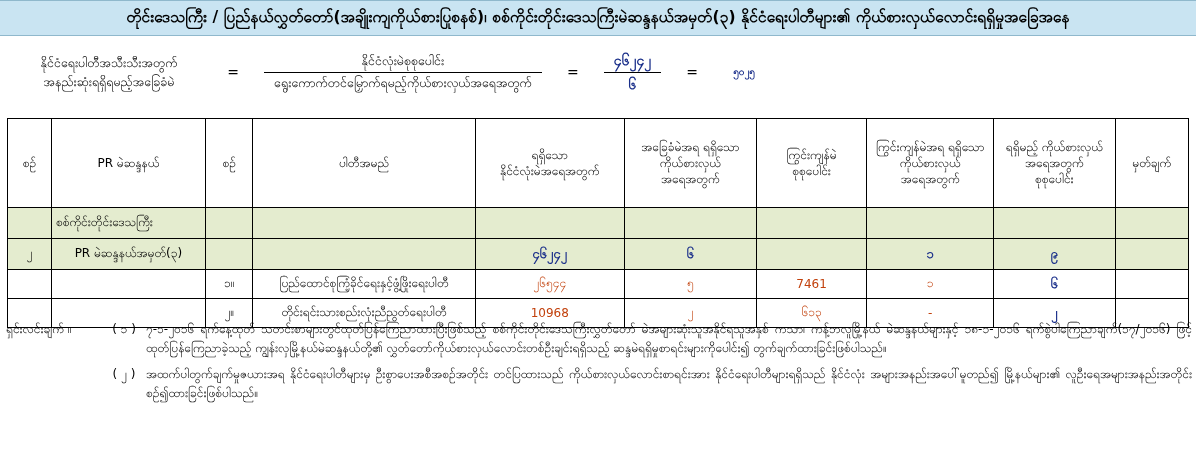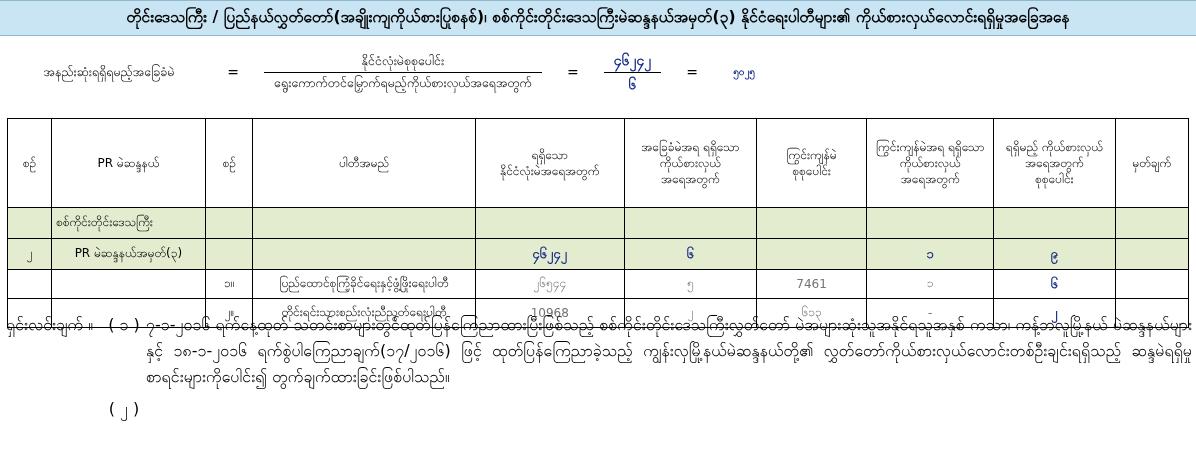--- a/index.html
+++ b/index.html
@@ -130,31 +130,31 @@
     background: #e4eccf;
     height: 26px;
   }
   td.l { text-align: left; padding-left: 7px; }
   td.blue-b {
     color: #1a2f8a;
     font-weight: bold;
     font-size: 13px;
   }
   td.blue {
-    color: #737373;
+    color: #c2410c;
   }
   tr.party td { height: 24px; }
 
   
   .notes {
     position: absolute;
     left: 6px;
-    top: 312px;
+    top: 320px;
     width: 1186px;
-    font-size: 16px;
+    font-size: 12px;
     line-height: 1.62;
   }
   .note-row {
     display: flex;
     align-items: flex-start;
   }
   .note-lead { width: 96px; flex: 0 0 96px; }
   .note-num  { width: 44px; flex: 0 0 44px; text-align: center; }
   .note-body { flex: 1 1 auto; text-align: justify; }
   .note-row.second { margin-top: 6px; }
@@ -162,20 +162,21 @@
 </style>
 </head>
 <body>
 
 <div class="page">
 
   <div class="title-banner">တိုင်းဒေသကြီး / ပြည်နယ်လွှတ်တော်(အချိုးကျကိုယ်စားပြုစနစ်)၊ စစ်ကိုင်းတိုင်းဒေသကြီးမဲဆန္ဒနယ်အမှတ်(၃) နိုင်ငံရေးပါတီများ၏ ကိုယ်စားလှယ်လောင်းရရှိမှုအခြေအနေ</div>
 
   <div class="formula">
     <div class="lhs">
+      <div>နိုင်ငံရေးပါတီအသီးသီးအတွက်</div>
       <div>အနည်းဆုံးရရှိရမည့်အခြေခံမဲ</div>
     </div>
     <div class="eq">=</div>
     <div class="frac">
       <span class="num">နိုင်ငံလုံးမဲစုစုပေါင်း</span>
       <span class="den">ရွေးကောက်တင်မြှောက်ရမည့်ကိုယ်စားလှယ်အရေအတွက်</span>
     </div>
     <div class="eq">=</div>
     <div class="frac big">
       <span class="num">၄၆၂၄၂</span>
@@ -254,16 +255,17 @@
 
   <div class="notes">
     <div class="note-row">
       <div class="note-lead">ရှင်းလင်းချက် ။</div>
       <div class="note-num">( ၁ )</div>
       <div class="note-body">၇-၁-၂၀၁၆ ရက်နေ့ထုတ် သတင်းစာများတွင်ထုတ်ပြန်ကြေညာထားပြီးဖြစ်သည့် စစ်ကိုင်းတိုင်းဒေသကြီးလွှတ်တော် မဲအများဆုံးသူအနိုင်ရသူအနှစ် ကသာ၊ ကန့်ဘလူမြို့နယ် မဲဆန္ဒနယ်များနှင့် ၁၈-၁-၂၀၁၆ ရက်စွဲပါကြေညာချက်(၁၇/၂၀၁၆) ဖြင့် ထုတ်ပြန်ကြေညာခဲ့သည့် ကျွန်းလှမြို့နယ်မဲဆန္ဒနယ်တို့၏ လွှတ်တော်ကိုယ်စားလှယ်လောင်းတစ်ဦးချင်းရရှိသည့် ဆန္ဒမဲရရှိမှုစာရင်းများကိုပေါင်း၍ တွက်ချက်ထားခြင်းဖြစ်ပါသည်။</div>
     </div>
     <div class="note-row second">
       <div class="note-lead"></div>
       <div class="note-num">( ၂ )</div>
+      <div class="note-body">အထက်ပါတွက်ချက်မှုဇယားအရ နိုင်ငံရေးပါတီများမှ ဦးစွာပေးအစီအစဉ်အတိုင်း တင်ပြထားသည် ကိုယ်စားလှယ်လောင်းစာရင်းအား နိုင်ငံရေးပါတီများရရှိသည် နိုင်ငံလုံး အများအနည်းအပေါ်မူတည်၍ မြို့နယ်များ၏ လူဦးရေအများအနည်းအတိုင်းစဉ်၍ထားခြင်းဖြစ်ပါသည်။</div>
     </div>
   </div>
 
 </div>
 
 </body></html>

